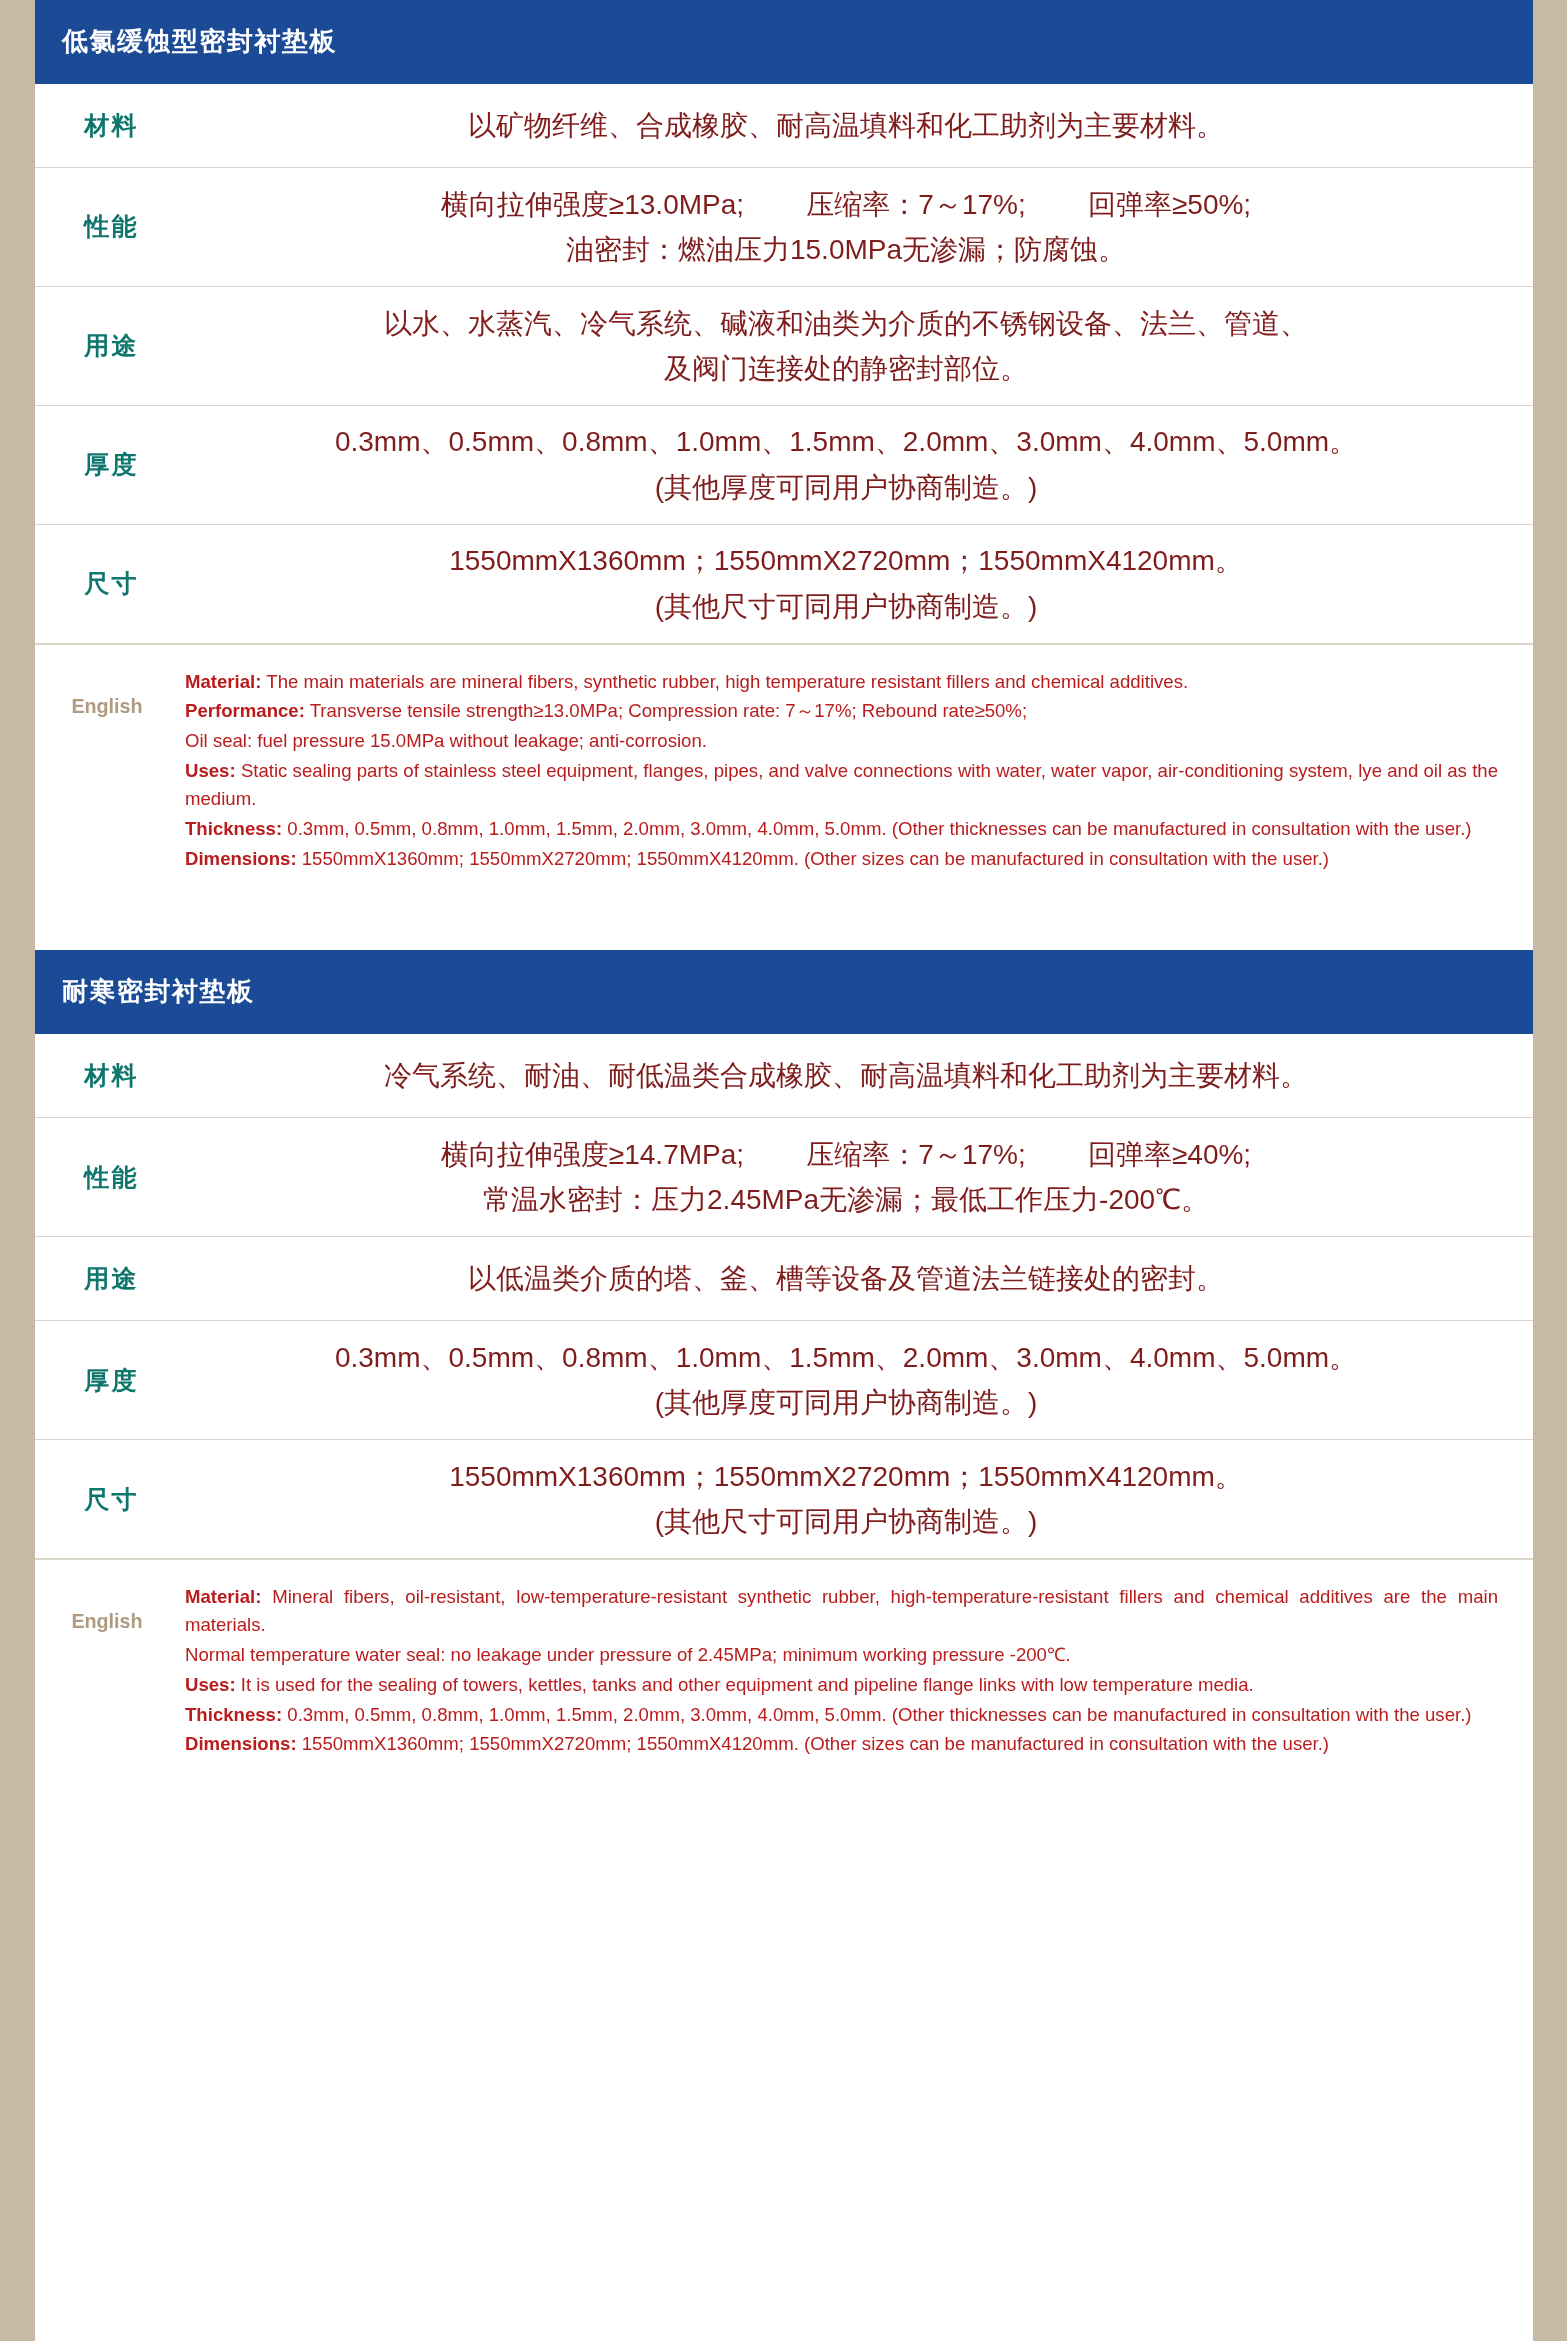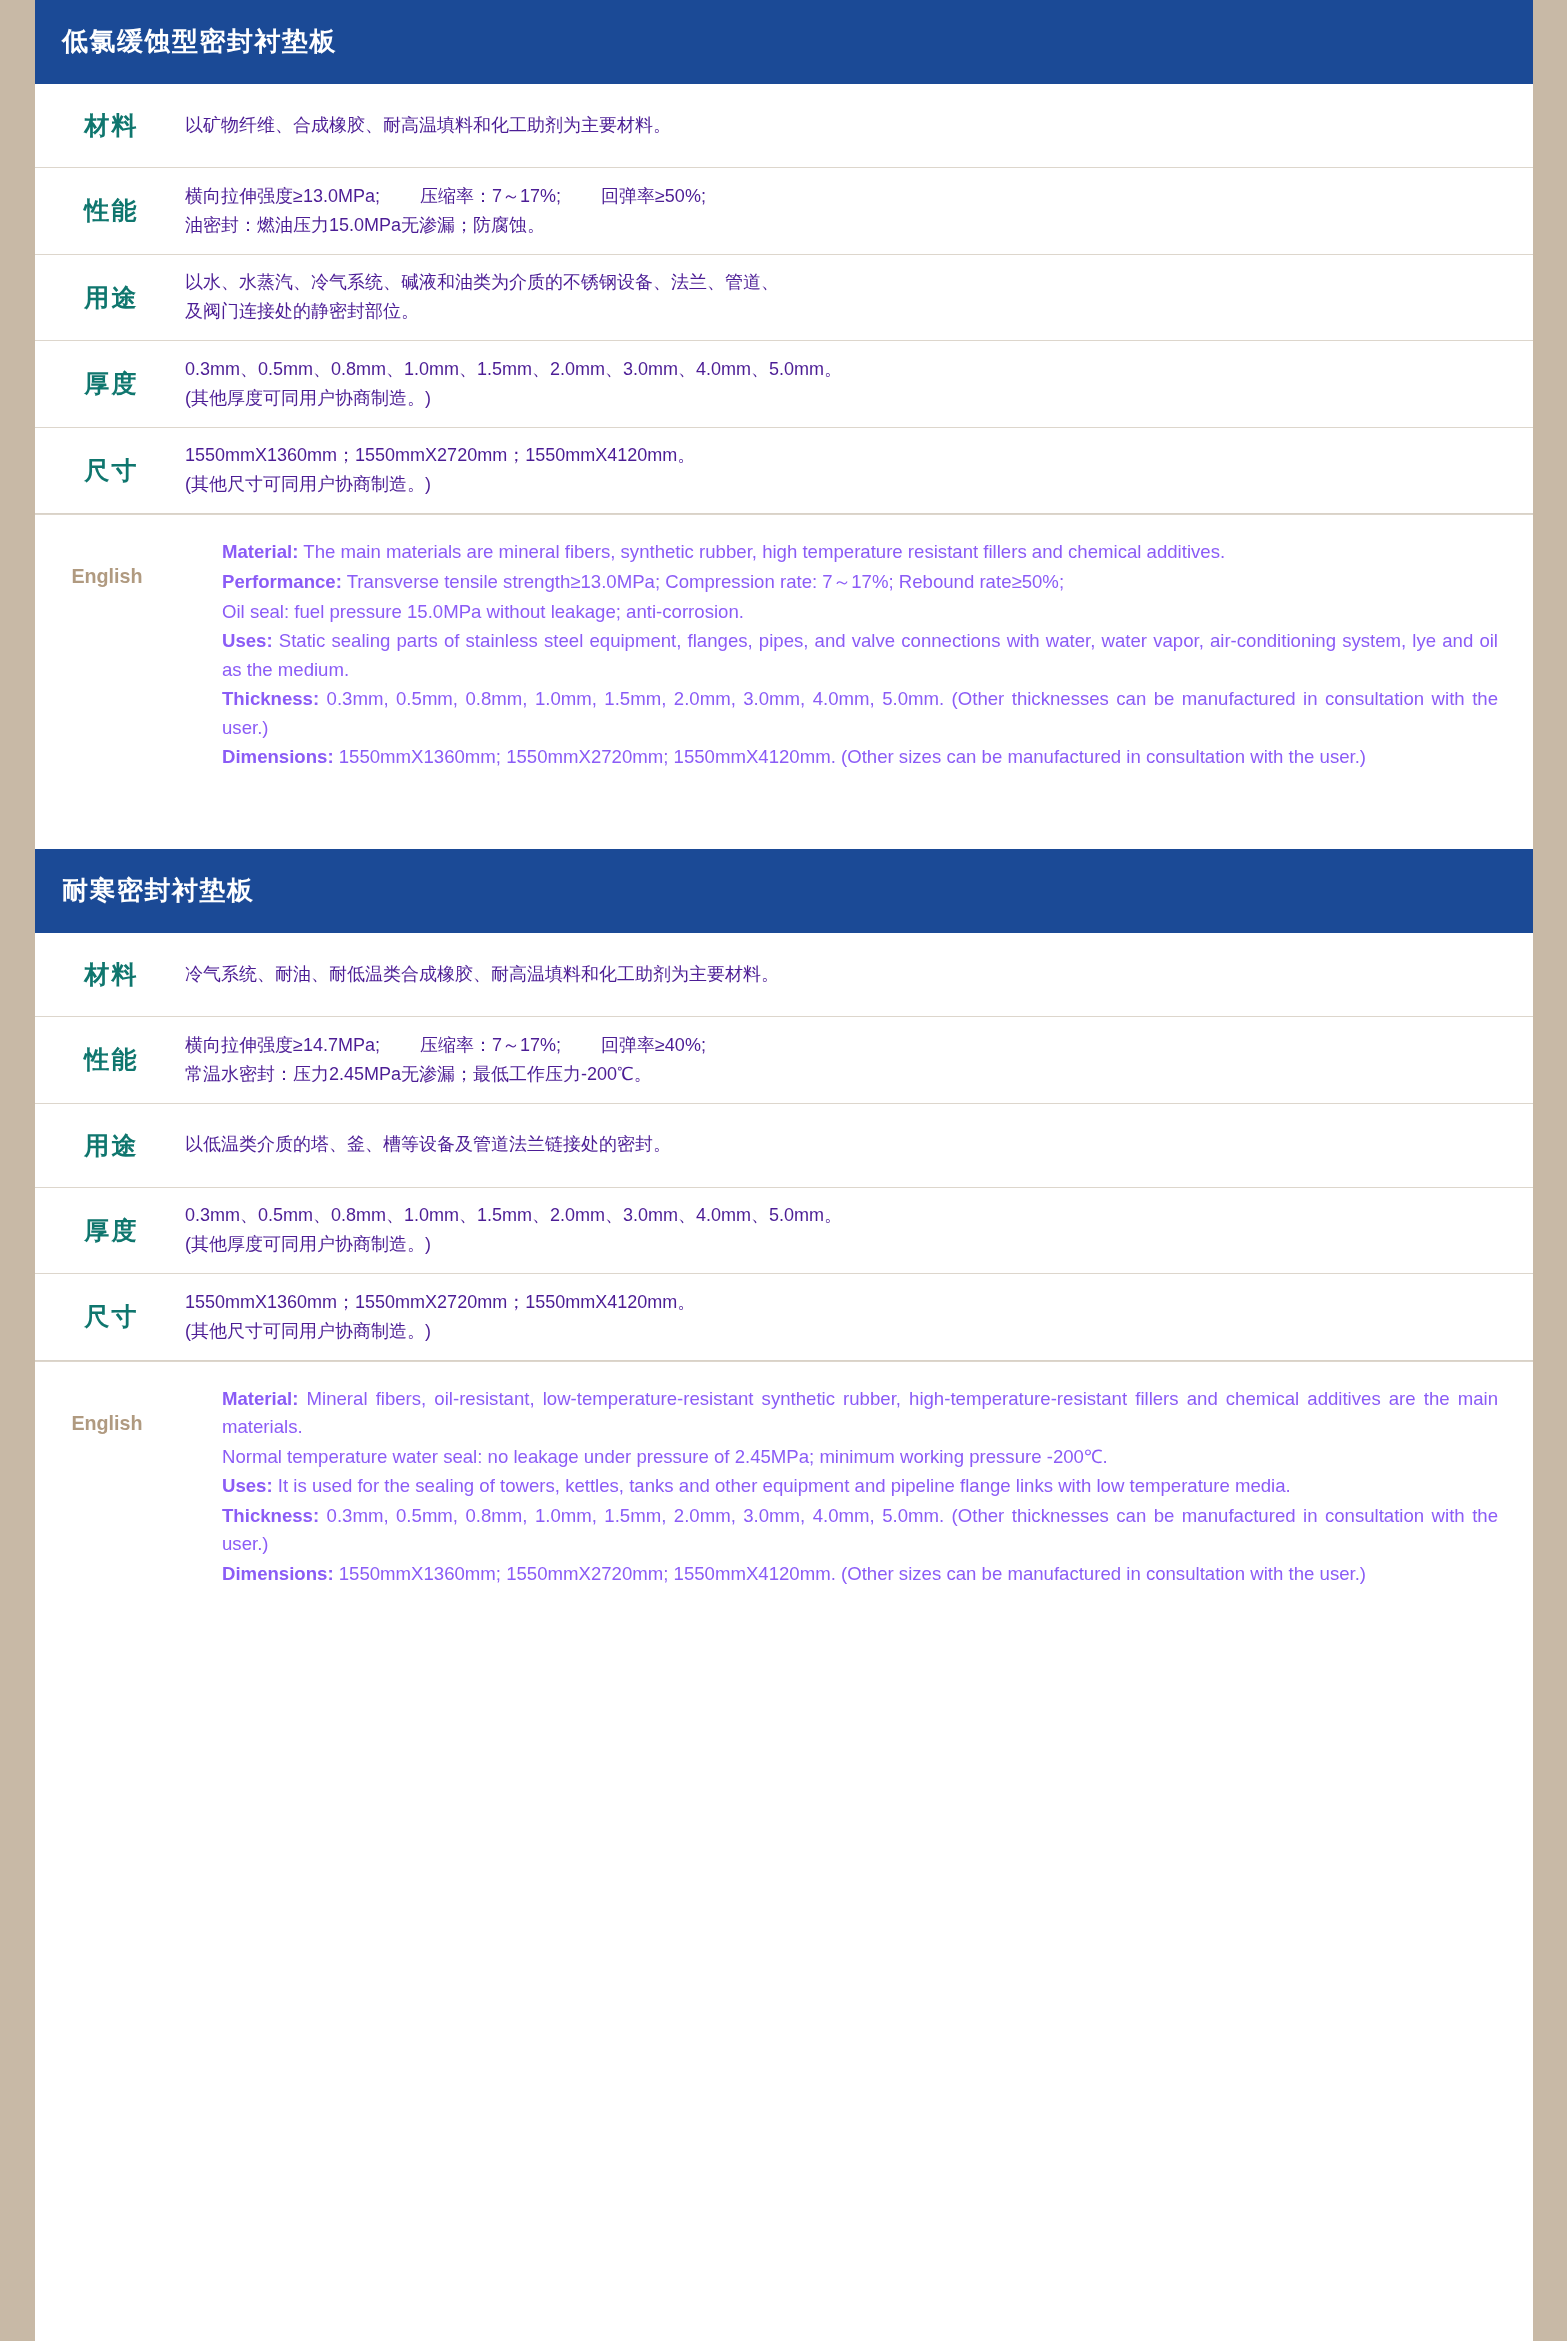--- a/index.html
+++ b/index.html
@@ -78,25 +78,26 @@
     color: #0f766e;
     letter-spacing: 2.3px;
     padding-left: 9px;
     box-sizing: border-box;
   }
   .spec-value {
     flex: 1;
     display: flex;
     flex-direction: column;
     justify-content: center;
-    font-size: 18px;
-    color: #4c1d95;
+    font-size: 28px;
+    color: #7f1d1d;
     line-height: 1.62;
     padding: 13.6px 26px 13.6px 6px;
     box-sizing: border-box;
+    text-align: center;
   }
   .spec-value .line { white-space: pre-wrap; }
 
   
   .english-block {
     display: flex;
     align-items: flex-start;
     background: #ffffff;
     border-top: 1.5px solid #ddd6cc;
     padding: 23px 0 32px 0;
@@ -110,23 +111,22 @@
     font-weight: 600;
     padding-top: 27px;
     box-sizing: border-box;
   }
   .english-body {
     flex: 1;
     padding: 0 35px 0 6px;
     box-sizing: border-box;
     font-size: 18.6px;
     line-height: 1.52;
-    color: #8b5cf6;
+    color: #b91c1c;
     text-align: justify;
-    margin-left: 37px;
   }
   .english-body p {
     margin: 0 0 1.5px 0;
   }
   .english-body .key {
     font-weight: bold;
   }
 </style>
 </head>
 <body>

